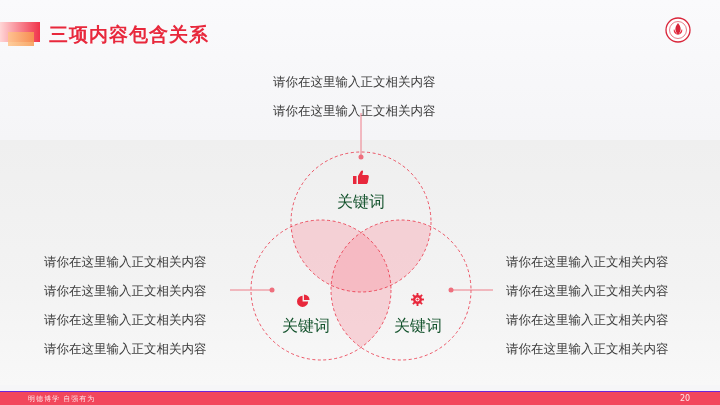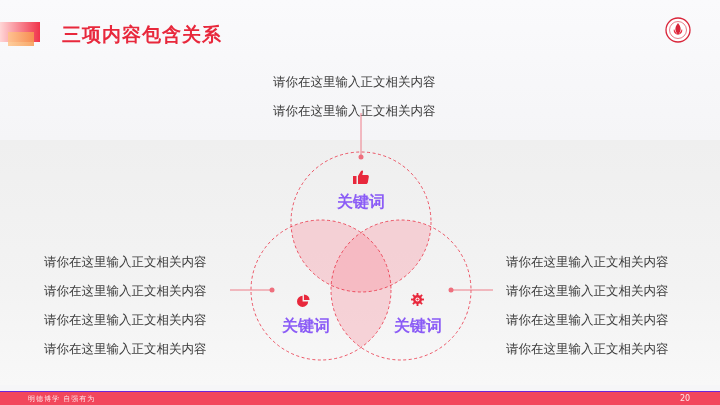--- a/index.html
+++ b/index.html
@@ -10,27 +10,27 @@
   }
   .bg-top { position: absolute; left: 0; top: 0; width: 720px; height: 140px;
     background: linear-gradient(#fafafc, #f5f5f7); }
   .bg-mid { position: absolute; left: 0; top: 140px; width: 720px; height: 245px;
     background: linear-gradient(#efefef, #f3f3f3 60%, #f8f8f8); }
   .title-bar-deco { position: absolute; left: 0; top: 22px; width: 42px; height: 24px; }
   .title-bar-deco .a { position: absolute; left: 0; top: 0; width: 40px; height: 20px;
     background: linear-gradient(90deg, #ffd6d6, #f0334a); }
   .title-bar-deco .b { position: absolute; left: 8px; top: 10px; width: 26px; height: 14px;
     background: linear-gradient(90deg, #ffc48a, #f7994f); opacity: .85; }
-  .page-title { position: absolute; left: 62px; top: 22px; font-size: 19px; font-weight: bold;
+  .page-title { position: absolute; left: 49px; top: 22px; font-size: 19px; font-weight: bold;
     color: #e8283c; letter-spacing: 1px; margin: 0; }
   .logo { position: absolute; left: 665px; top: 17px; width: 26px; height: 26px; }
   .text-block { position: absolute; font-size: 12.5px; color: #3b3b3b; line-height: 22px; }
   .text-block div { white-space: nowrap; margin-top: 7px; }
   .diagram { position: absolute; left: 0; top: 0; width: 720px; height: 405px; }
-  .keyword { position: absolute; font-size: 16px; font-weight: bold; color: #8b5cf6;
+  .keyword { position: absolute; font-size: 16px; font-weight: normal; color: #14532d;
     white-space: nowrap; transform: translateX(-50%); }
   .icon { position: absolute; }
   .footer { position: absolute; left: 0; top: 391px; width: 720px; height: 20px;
     background: #f2475c; border-top: 1px solid #6d28d9; box-sizing: border-box; }
   .footer-motto { position: absolute; left: 28px; top: 2px; font-size: 7px; color: #ffe8ea;
     letter-spacing: 1px; }
   .footer-page { position: absolute; left: 680px; top: 2px; font-size: 8px; color: #ffe8ea; }
 </style>
 </head>
 <body>

